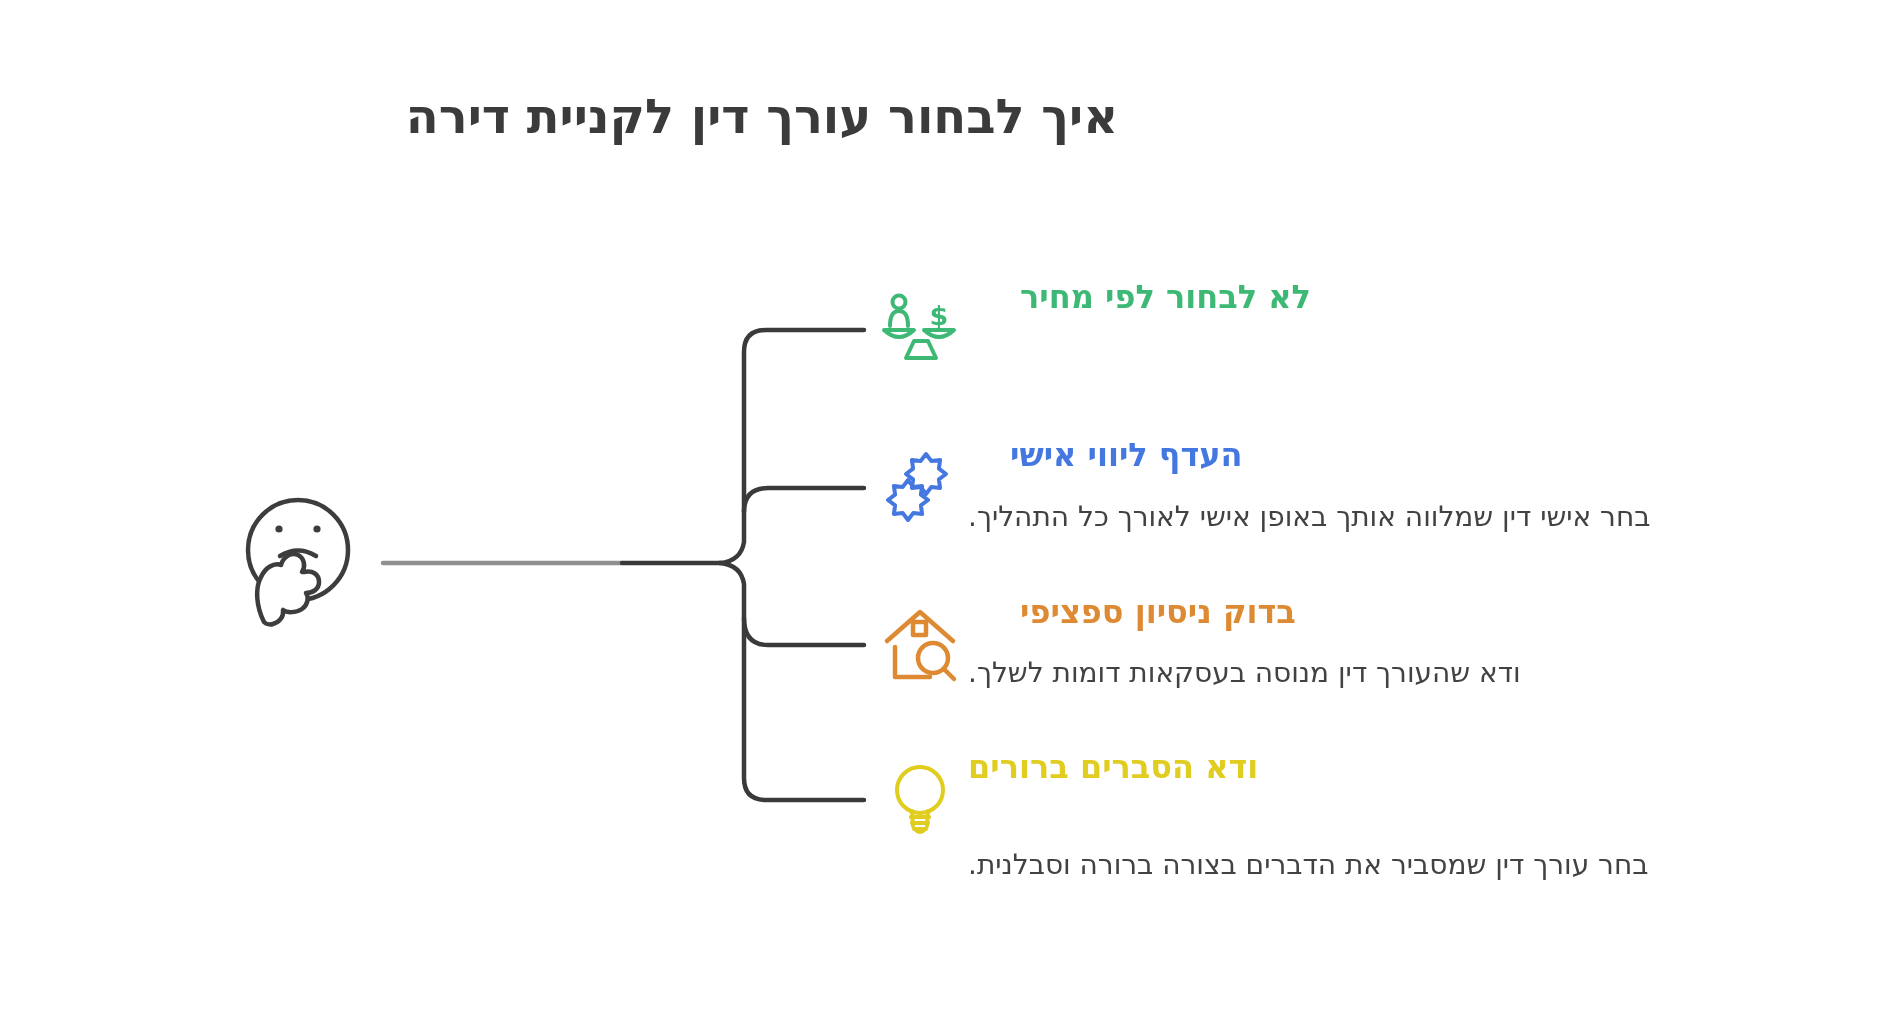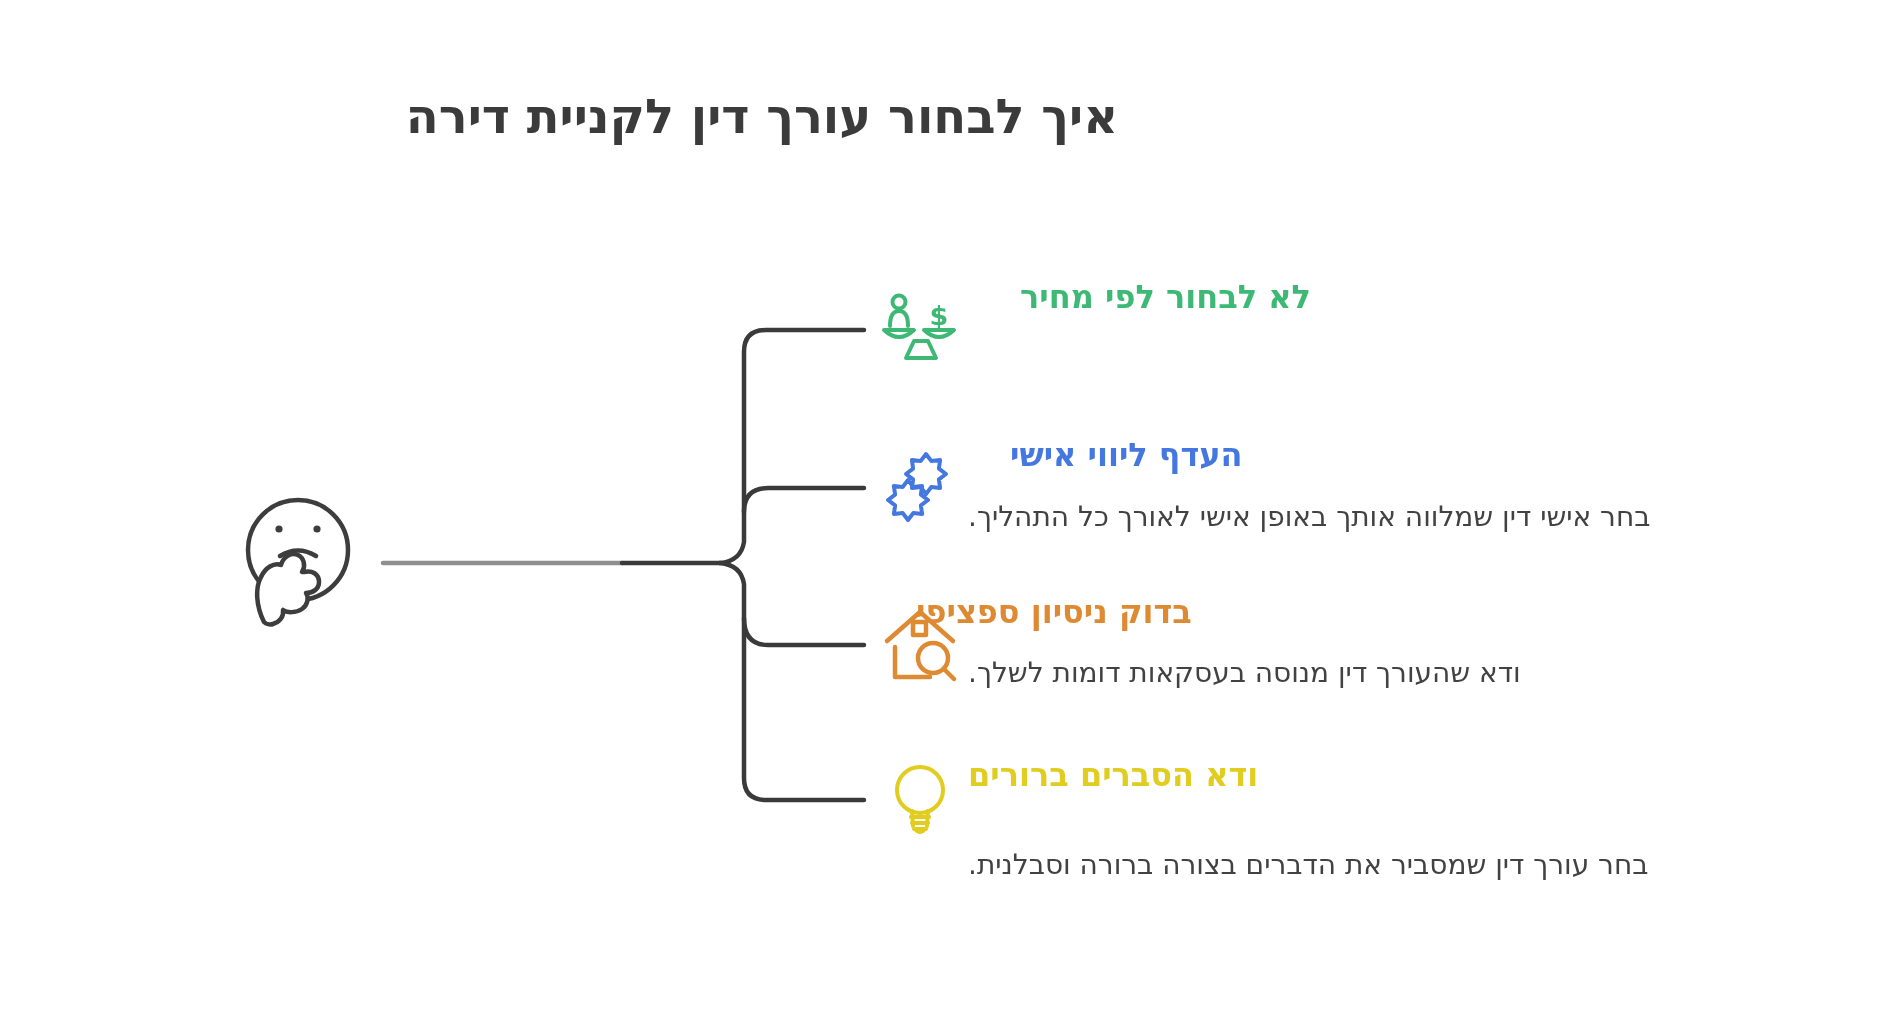--- a/index.html
+++ b/index.html
@@ -33,21 +33,21 @@
     position:absolute;
     direction:rtl;
     font-size:28px;
     font-weight:400;
     color:#424242;
     white-space:nowrap;
   }
   
   .t1{left:1020px;top:278px;} .d1{left:968px;top:346px;}
   .t2{left:968px;top:436px;} .d2{left:968px;top:500px;}
-  .t3{left:916px;top:593px;} .d3{left:968px;top:656px;}
+  .t3{left:1020px;top:593px;} .d3{left:968px;top:656px;}
   .t4{left:968px;top:748px;} .d4{left:968px;top:812px;margin-top:36px;}
 </style>
 </head>
 <body>
 
 <div class="canvas">
 
   <h1 class="page-title">איך לבחור עורך דין לקניית דירה</h1>
 
   <svg class="art" width="1896" height="1020" viewBox="0 0 1896 1020">
@@ -114,16 +114,16 @@
   </svg>
 
   <div class="branch-title t1" style="color: rgb(62, 184, 117);">לא לבחור לפי מחיר</div>
 
   <div class="branch-title t2" style="color: rgb(69, 119, 224); margin-left: 42px;">העדף ליווי אישי</div>
   <div class="branch-desc d2">בחר אישי דין שמלווה אותך באופן אישי לאורך כל התהליך.</div>
 
   <div class="branch-title t3" style="color: rgb(221, 138, 51);">בדוק ניסיון ספציפי</div>
   <div class="branch-desc d3">ודא שהעורך דין מנוסה בעסקאות דומות לשלך.</div>
 
-  <div class="branch-title t4" style="color: rgb(224, 205, 31); margin-top: 8px;">ודא הסברים ברורים</div>
+  <div class="branch-title t4" style="color: rgb(224, 205, 31);">ודא הסברים ברורים</div>
   <div class="branch-desc d4">בחר עורך דין שמסביר את הדברים בצורה ברורה וסבלנית.</div>
 
 </div>
 
 </body></html>

